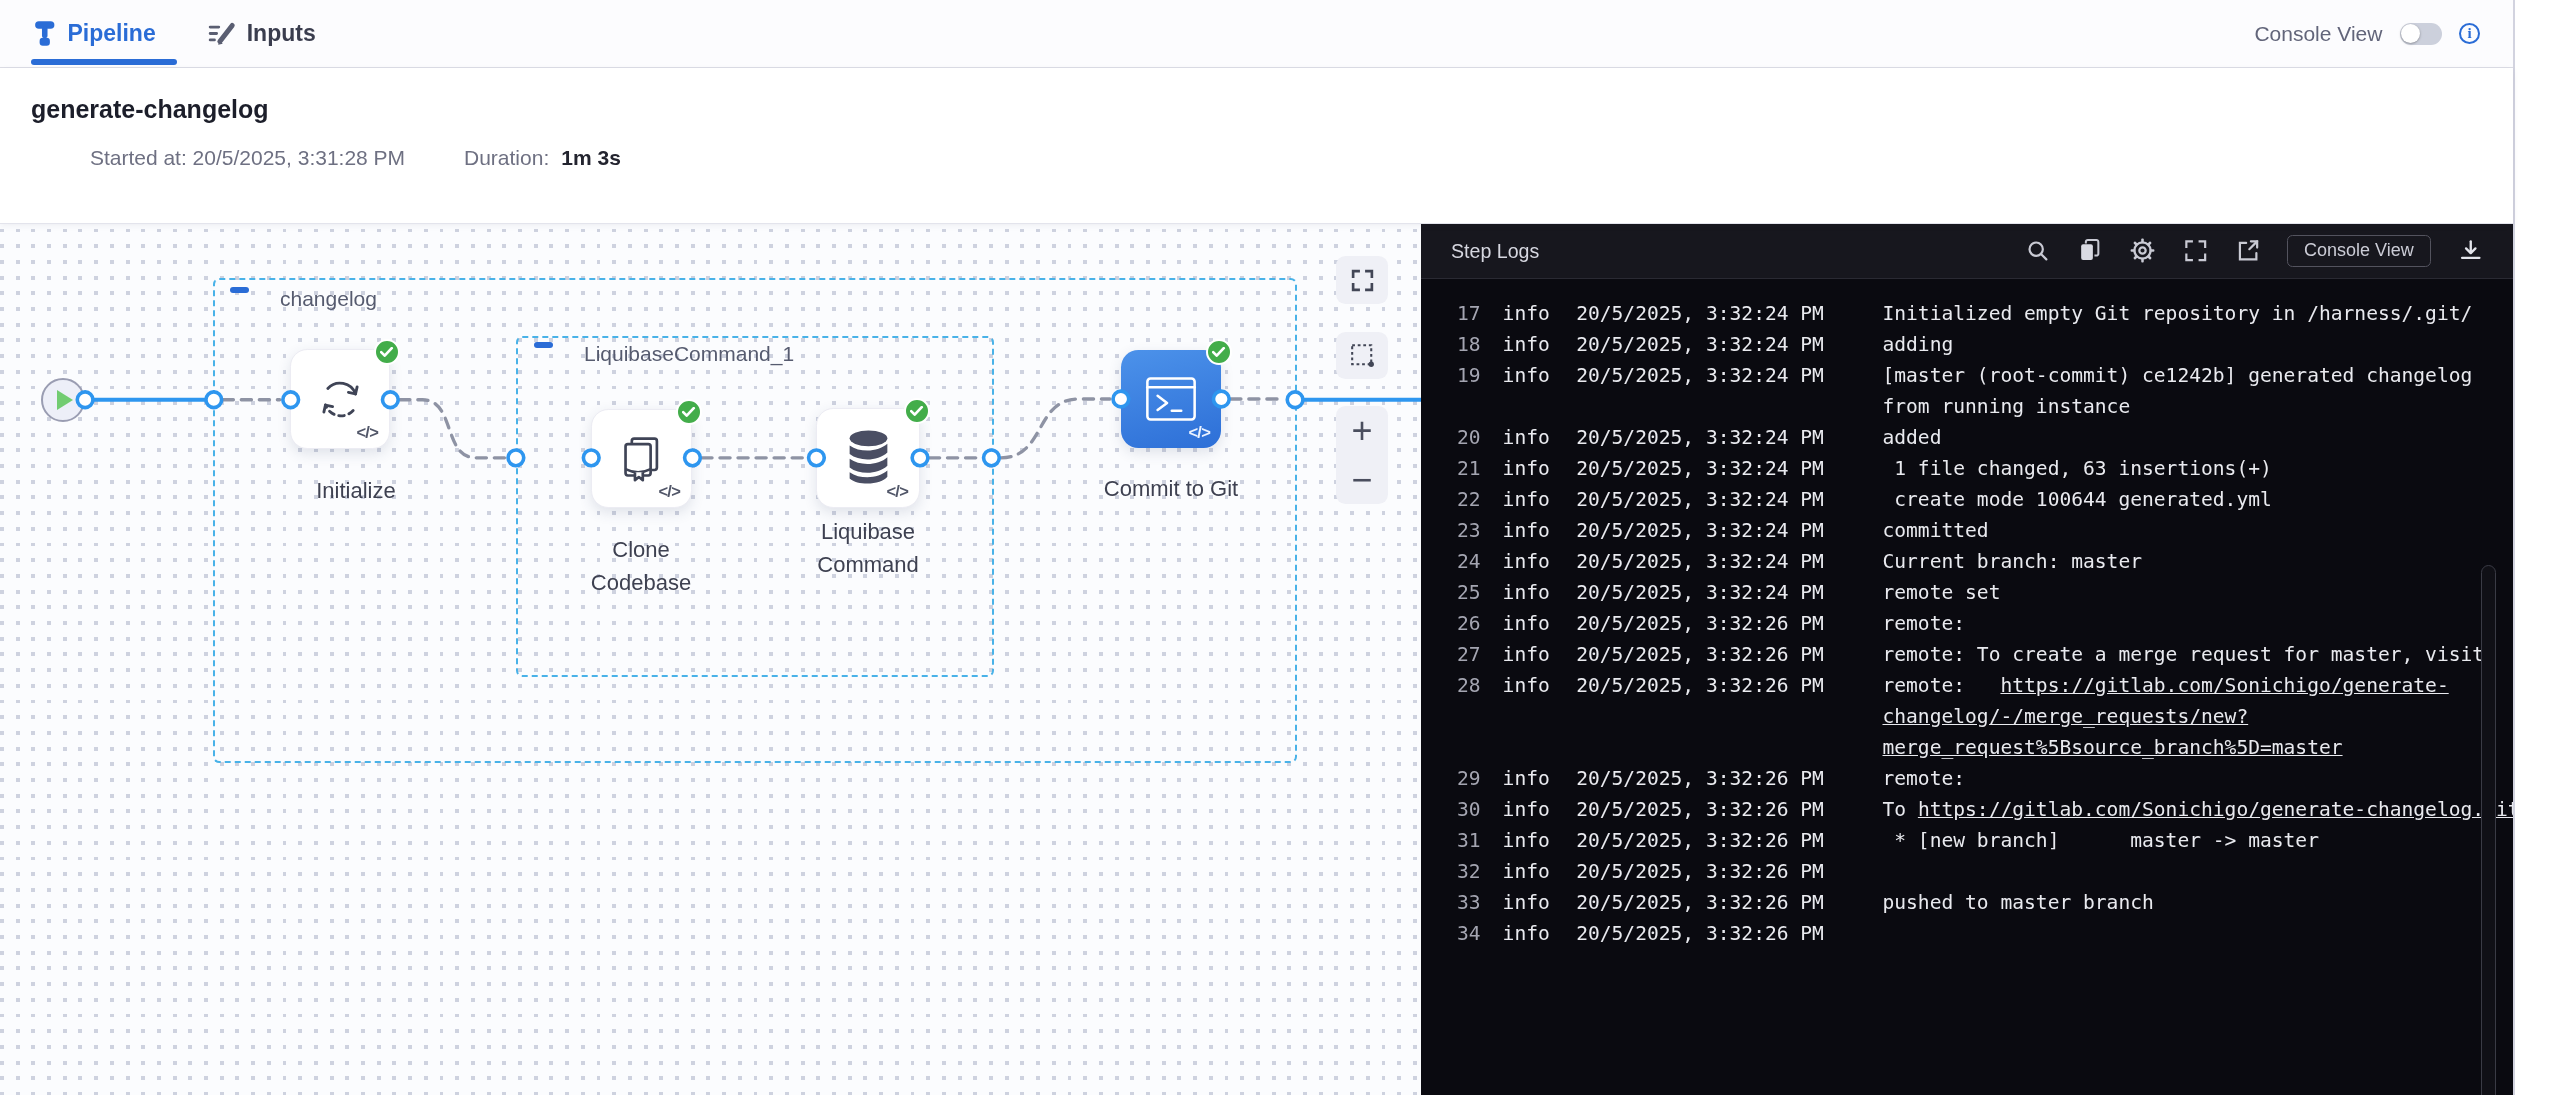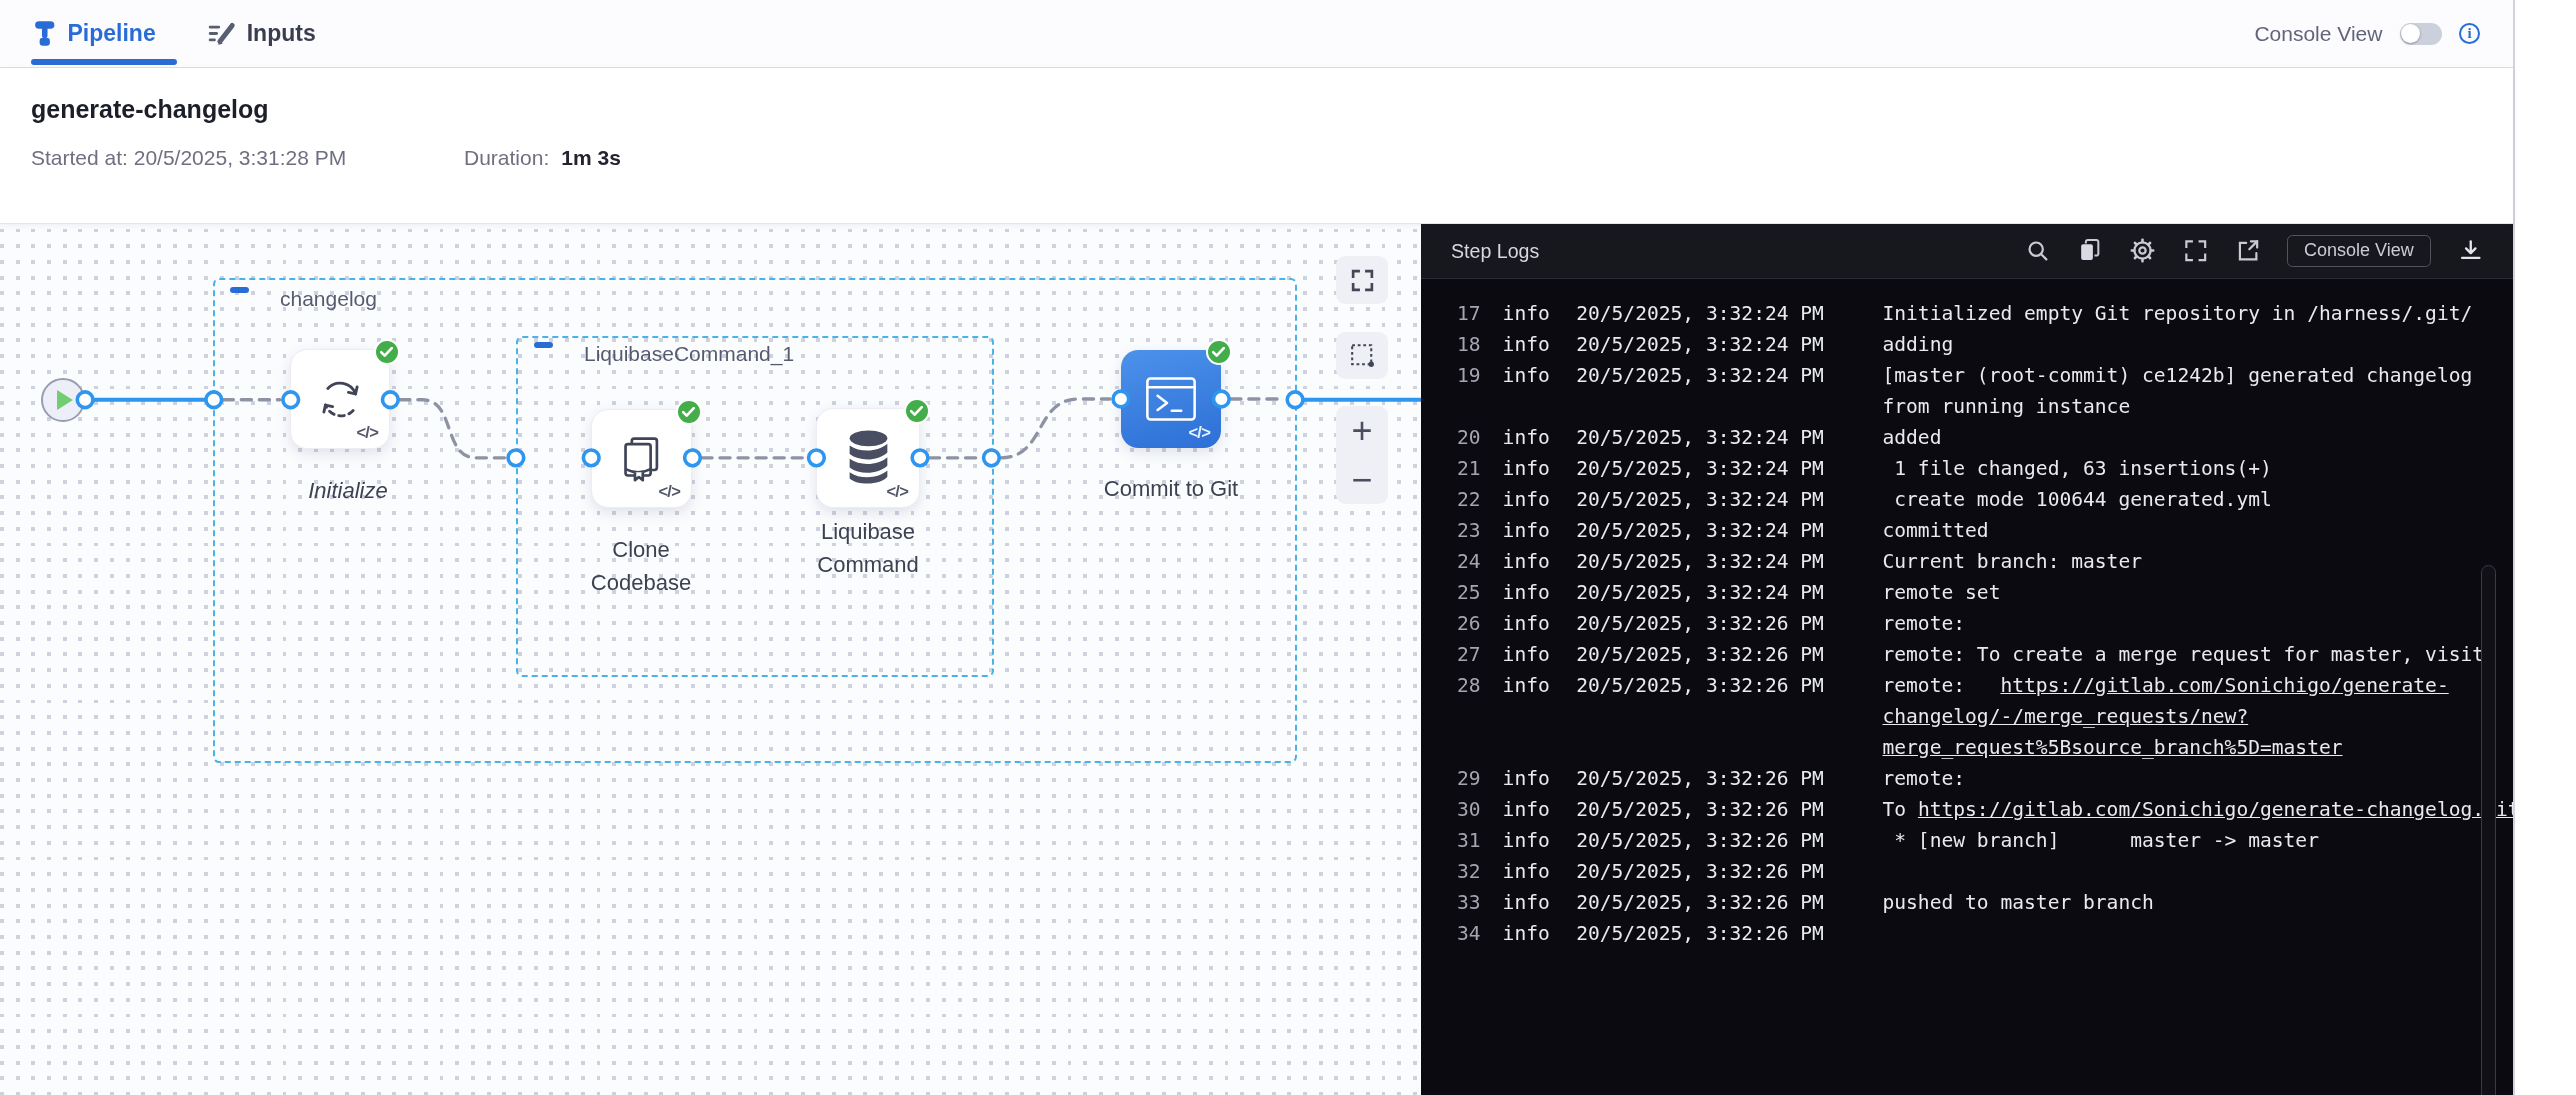--- a/index.html
+++ b/index.html
@@ -25,21 +25,21 @@
                   border-radius:50%; box-shadow:0 0.8px 2.4px rgba(0,0,0,.35); }
   .info-badge { width:21px; height:21px; border-radius:50%; border:2px solid var(--accent-blue);
                 color:var(--accent-blue); font-size:15px; font-weight:700; display:flex;
                 align-items:center; justify-content:center; font-family:"Liberation Serif",serif; }
 
   
   .runheader { height:156px; flex:0 0 156px; background:#fff; padding:23.5px 31px 0 31px;
                border-bottom:1.6px solid #e3e4ec; box-shadow:0 2.4px 6.3px rgba(40,40,80,.07);
                position:relative; z-index:5; }
   .run-title { font-size:25px; font-weight:700; color:#1c1e2a; margin-top:3.1px; }
-  .run-meta { display:flex; margin-top:22px; font-size:21px; color:#6e7082; }
+  .run-meta { display:flex; margin-top:22px; font-size:21px; color:#6e7082;text-align:center; }
   .meta-started { width:433px; }
   .meta-duration b { color:#23242f; margin-left:6.3px; font-weight:700; }
 
   
   .main { flex:1; display:flex; min-height:0; }
 
   
   .canvas { width:1421px; position:relative; overflow:hidden;
             background-color:var(--dot);
             background-image:
@@ -180,21 +180,21 @@
             <path d="M17 43 l-2 9 M17 43 l9 2"></path>
           </g>
         </svg>
         <span class="code-glyph">&lt;/&gt;</span>
         <div class="check-badge">
           <svg width="13.3" height="10.2" viewBox="0 0 17 13">
                 <path d="M1.5 6.5 L6 11 L15 1.5" stroke="#fff" stroke-width="3.4" fill="none" stroke-linecap="round" stroke-linejoin="round"></path>
               </svg>
         </div>
       </div>
-      <div class="step-label" style="left:348px; top:250px;font-style:italic;">Initialize</div>
+      <div class="step-label" style="left:356px; top:250px;">Initialize</div>
 
       <div class="step-card" style="left:591px; top:185px; width:101px; height:99px;">
         <svg width="58" height="58" viewBox="0 0 74 74">
           <g fill="none" stroke="#3f4456" stroke-width="3.4" stroke-linejoin="round">
             <path d="M24 18 v-4 a3 3 0 0 1 3-3 h26 a3 3 0 0 1 3 3 v34 a3 3 0 0 1-3 3 h-4"></path>
             <rect x="16" y="18" width="32" height="40" rx="3"></rect>
             <path d="M16 50 q16 8 32 0" stroke-width="3.2"></path>
             <path d="M28 54 v10 l5-4 5 4 v-10" fill="#fff"></path>
           </g>
         </svg>

